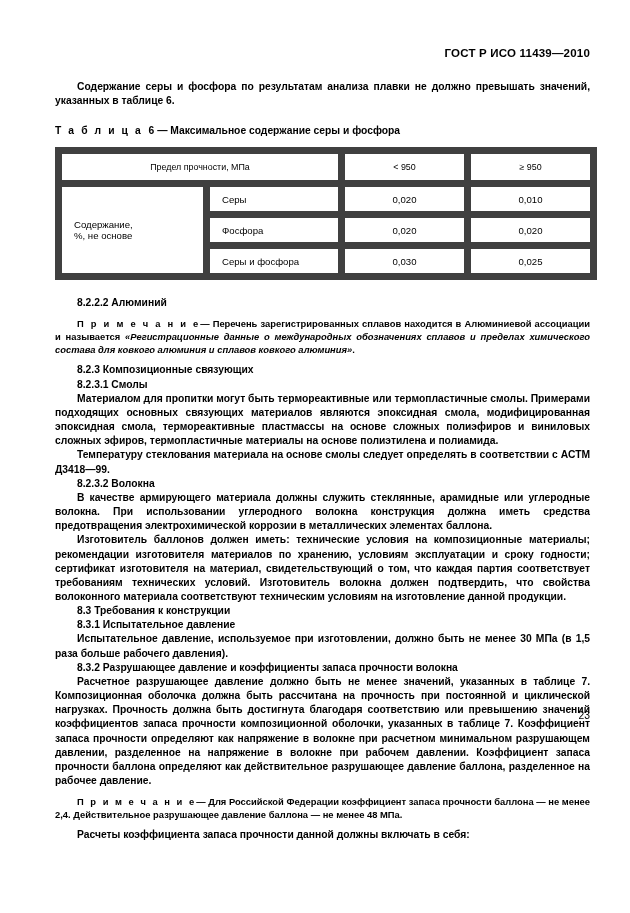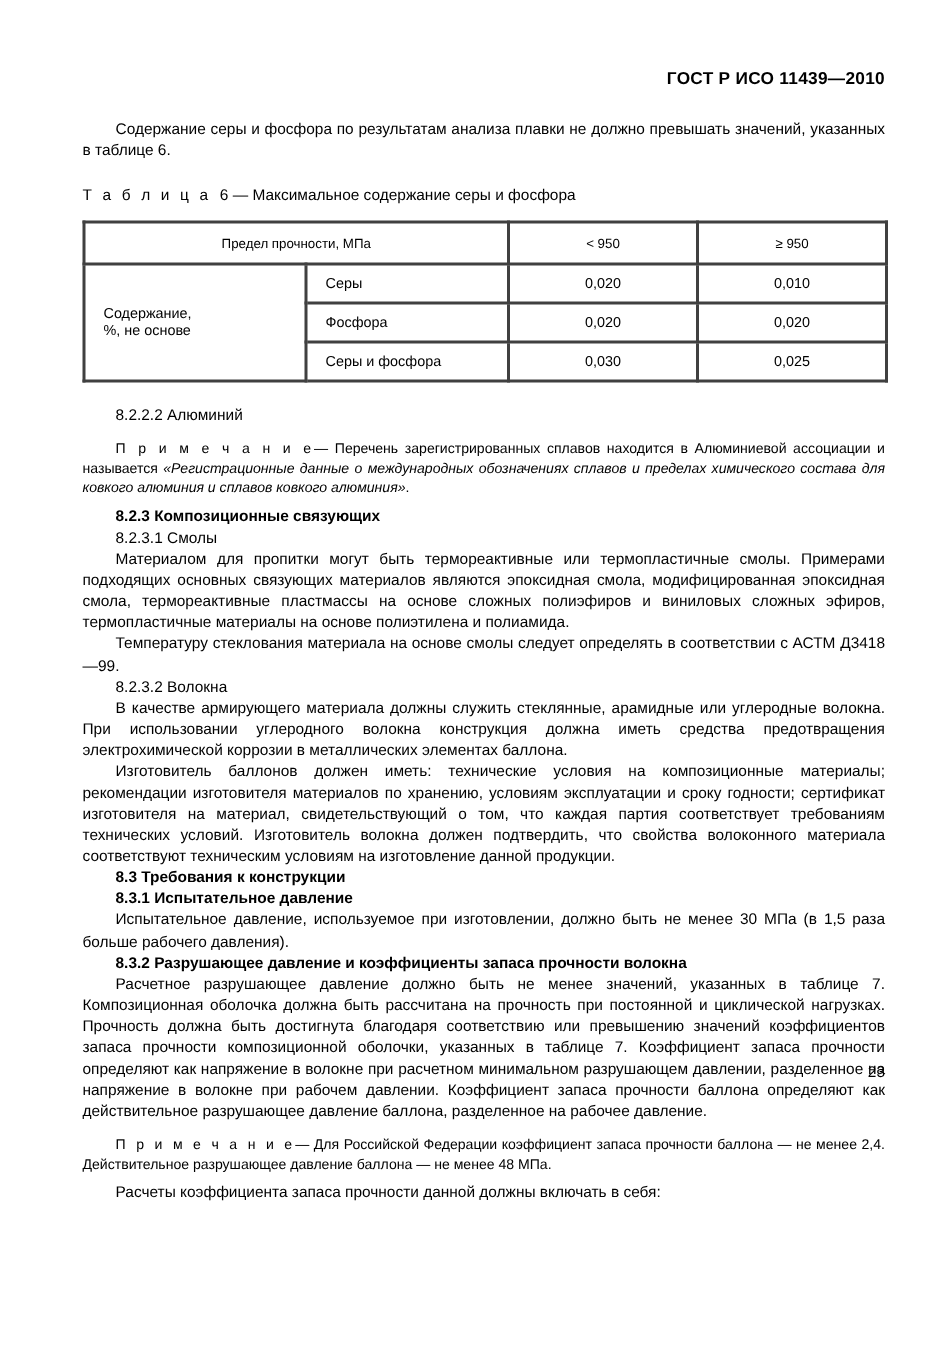--- a/index.html
+++ b/index.html
@@ -37,20 +37,21 @@
     top: 80px;
     width: 535px;
   }
   p {
     margin: 0;
     font-size: 10.3px;
     line-height: 14.15px;
     text-align: justify;
     text-justify: inter-word;
     hyphens: manual;
+    font-weight: bold;
   }
   .ind {
     text-indent: 22px;
   }
   .gap-sm { height: 7px; }
   .gap-lg { height: 16px; }
 
   .tbl-caption {
     font-size: 10.3px;
     line-height: 14px;
@@ -61,21 +62,21 @@
   }
 
   table.t6 {
     width: 535px;
     border-collapse: collapse;
     margin-top: 9px;
     font-size: 9.6px;
     table-layout: fixed;
   }
   table.t6 td {
-    border: 2px solid #404040;
+    border: 7px solid #404040;
     padding: 0;
     vertical-align: middle;
     height: 24px;
   }
   table.t6 td.hdr {
     text-align: center;
     font-size: 8.9px;
     height: 26px;
   }
   table.t6 td.lbl {

